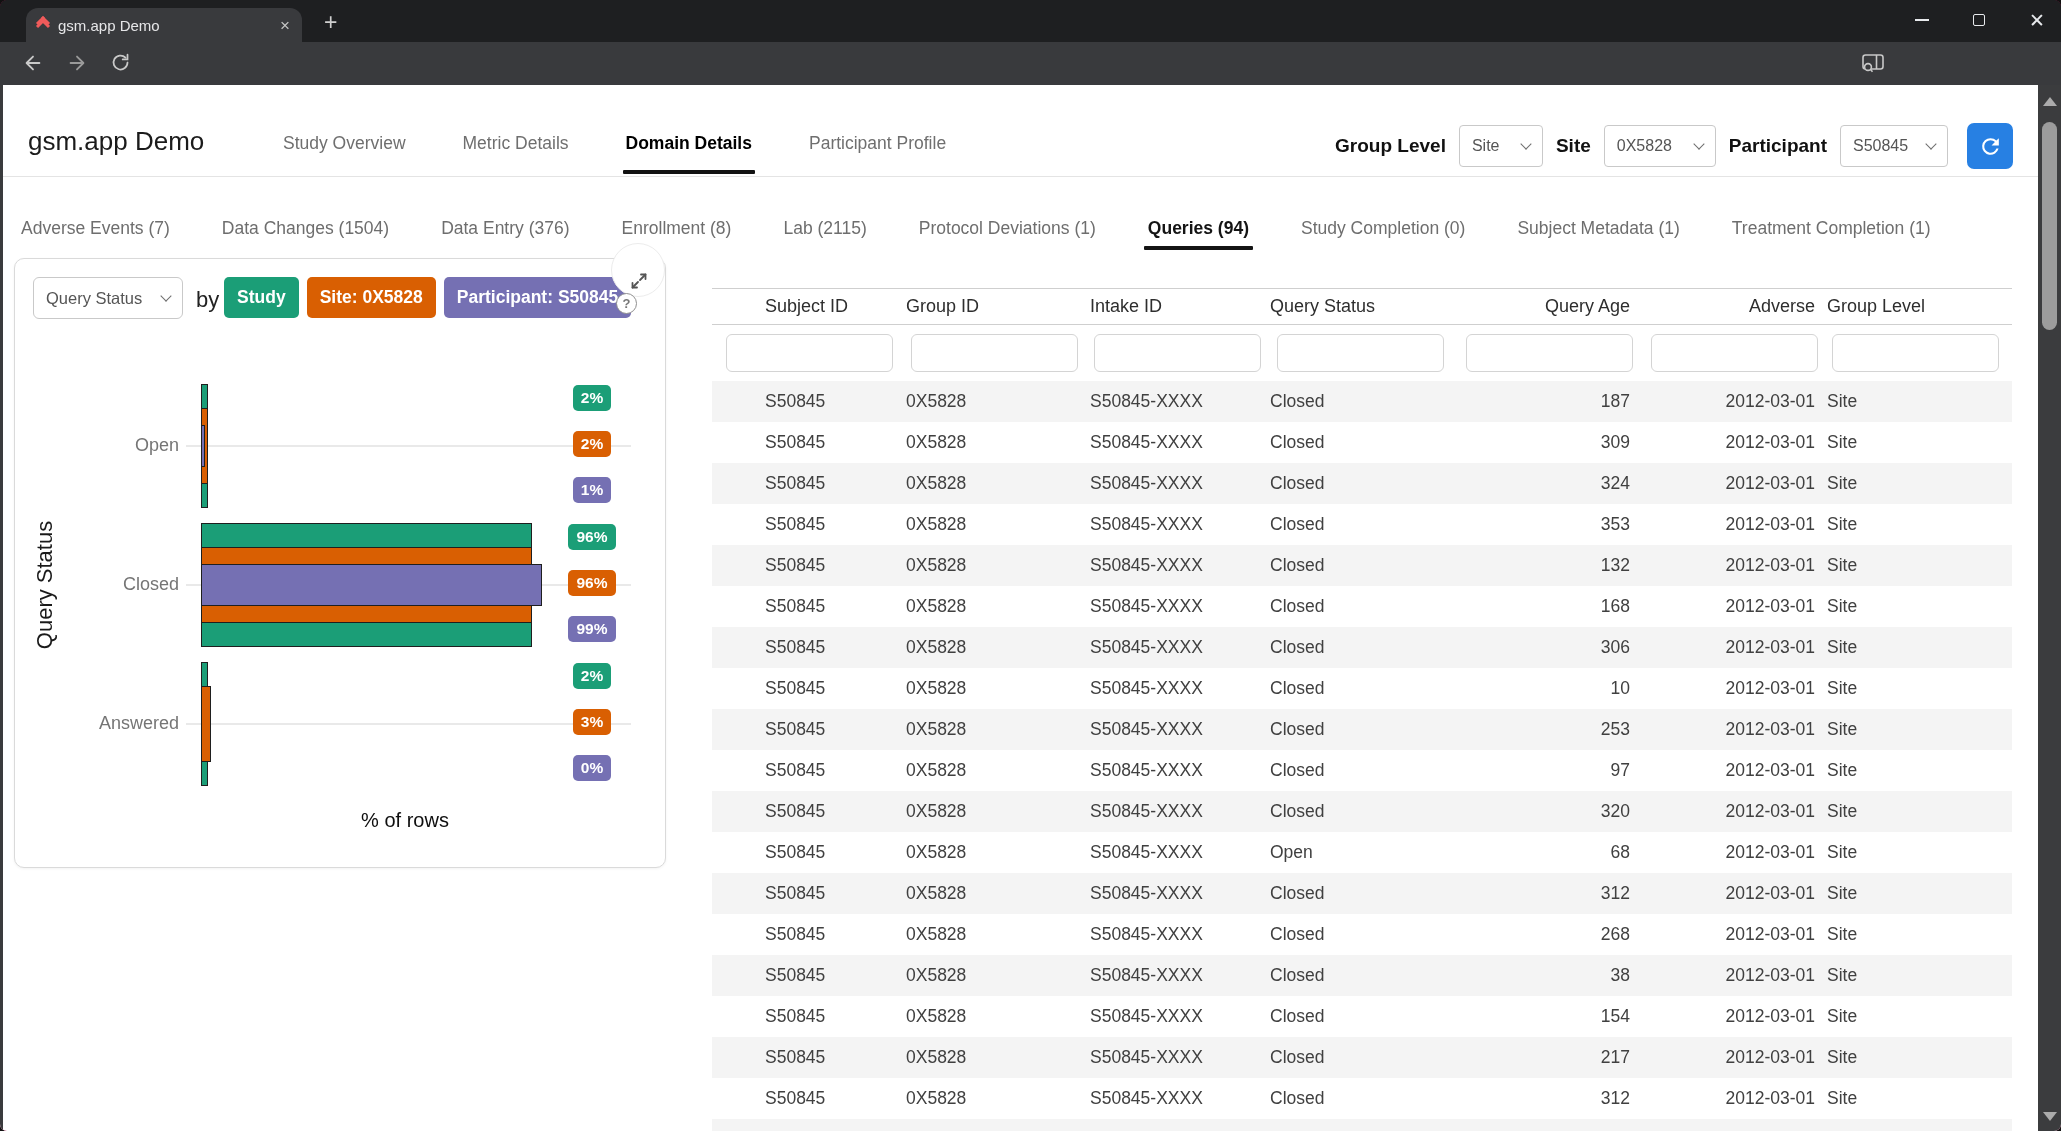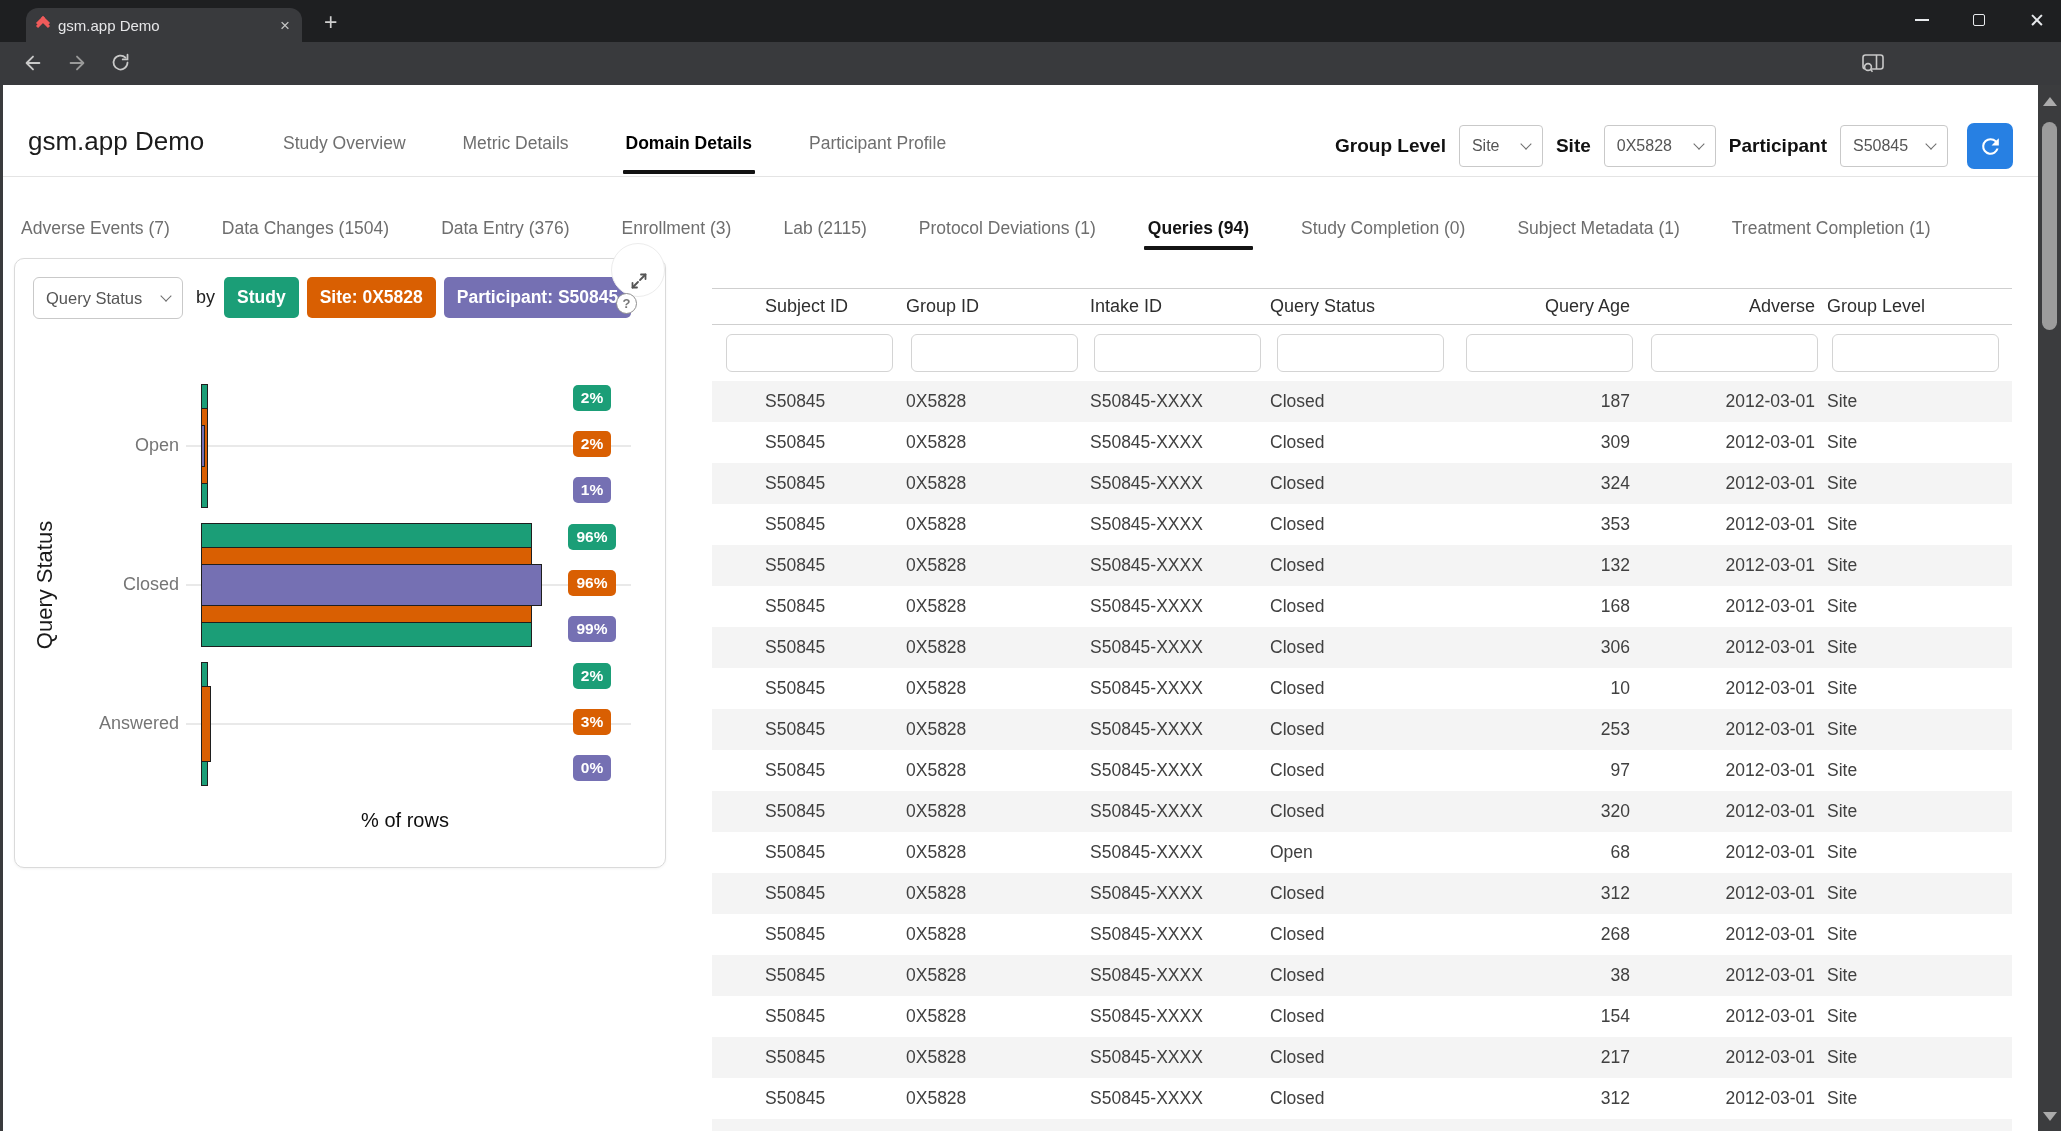--- a/index.html
+++ b/index.html
@@ -1,18 +1,18 @@
 <!DOCTYPE html>
 <html><head>
 <meta charset="utf-8">
 <style>
   html,body{margin:0;padding:0;background:#111;}
   *{box-sizing:border-box;}
   #viewport{position:relative;width:2061px;height:1131px;overflow:hidden;background:#be185d;
-    font-family:"Liberation Sans","DejaVu Sans",sans-serif;}
+    font-family:"Liberation Sans","DejaVu Sans",sans-serif;border-radius:7px;}
 
   
   #chrome{position:absolute;top:0;left:0;width:2061px;height:85px;background:#1E1F21;}
   #tabstrip{position:absolute;top:0;left:0;right:0;height:42px;background:#1E1F21;}
   .browser-tab{position:absolute;left:26px;top:8px;width:276px;height:34px;background:#393A3D;
     border-radius:12px 12px 0 0;display:flex;align-items:center;padding:0 12px;color:#E6E6E8;font-size:15px;gap:10px;}
   .fav-chevs{display:flex;flex-direction:column;align-items:center;margin-top:-2px;}
   .fav-chev{width:10px;height:10px;border-left:3px solid #F05B5B;border-top:3px solid #F05B5B;transform:rotate(45deg);}
   .fav-chev+.fav-chev{margin-top:-7px;}
   .tab-close{margin-left:auto;color:#C4C4C4;font-size:17px;line-height:1;cursor:default;}
@@ -64,21 +64,21 @@
   #domain-tabs{position:absolute;left:21px;top:133px;display:flex;gap:52px;font-size:17.5px;color:#6E6E6E;}
   .dtab{position:relative;height:22px;cursor:pointer;white-space:nowrap;}
   .dtab.active{color:#141414;font-weight:600;}
   .dtab.active::after{content:'';position:absolute;left:-4px;right:-4px;bottom:-10px;height:4px;background:#141414;border-radius:1px;}
 
   
   #chart-card{position:absolute;left:14px;top:173px;width:652px;height:610px;background:#fff;
     border:1px solid #DADADA;border-radius:10px;box-shadow:0 1px 3px rgba(0,0,0,.05);}
   #metric-select{position:absolute;left:18px;top:18px;width:150px;height:42px;border:1px solid #C9C9C9;border-radius:6px;
     display:flex;align-items:center;justify-content:space-between;padding:0 12px;font-size:16.5px;color:#555;background:#fff;cursor:pointer;}
-  #by-label{position:absolute;left:181px;top:28px;font-size:18px;color:#222;}
+  #by-label{position:absolute;left:181px;top:28px;font-size:22px;color:#222;}
   #filter-badges{position:absolute;left:209px;top:18px;display:flex;gap:8px;}
   .fbadge{height:41px;border-radius:5px;display:flex;align-items:center;padding:0 13px;
     color:#fff;font-size:17.5px;font-weight:700;white-space:nowrap;}
   #expand-circle{position:absolute;left:596px;top:-16px;width:54px;height:54px;border-radius:50%;
     background:#fff;border:1px solid #ECECEC;}
   #expand-glyph{position:absolute;left:614px;top:12px;width:20px;height:20px;cursor:pointer;}
   #help-circle{position:absolute;left:601px;top:34px;width:21px;height:21px;border:1.7px solid #8F8F8F;border-radius:50%;
     color:#777;font-size:13px;font-weight:700;display:flex;align-items:center;justify-content:center;cursor:pointer;background:#fff;}
 
   #plot{position:absolute;left:0;top:0;width:652px;height:610px;}
@@ -213,21 +213,21 @@
         <svg width="25" height="25" viewBox="0 0 24 24">
           <path fill="#fff" d="M17.65 6.35A7.96 7.96 0 0 0 12 4a8 8 0 1 0 7.73 10h-2.08A6 6 0 1 1 12 6c1.66 0 3.15.69 4.24 1.76L13 11h7V4l-2.35 2.35z"></path>
         </svg>
       </button>
     </div>
 
     <div id="domain-tabs">
         <div class="dtab">Adverse Events (7)</div>
         <div class="dtab">Data Changes (1504)</div>
         <div class="dtab">Data Entry (376)</div>
-        <div class="dtab">Enrollment (3)</div>
+        <div class="dtab">Enrollment (8)</div>
         <div class="dtab">Lab (2115)</div>
         <div class="dtab">Protocol Deviations (1)</div>
         <div class="dtab active">Queries (94)</div>
         <div class="dtab">Study Completion (0)</div>
         <div class="dtab">Subject Metadata (1)</div>
         <div class="dtab">Treatment Completion (1)</div>
       </div>
 
     <div id="chart-card">
       <div id="plot">

